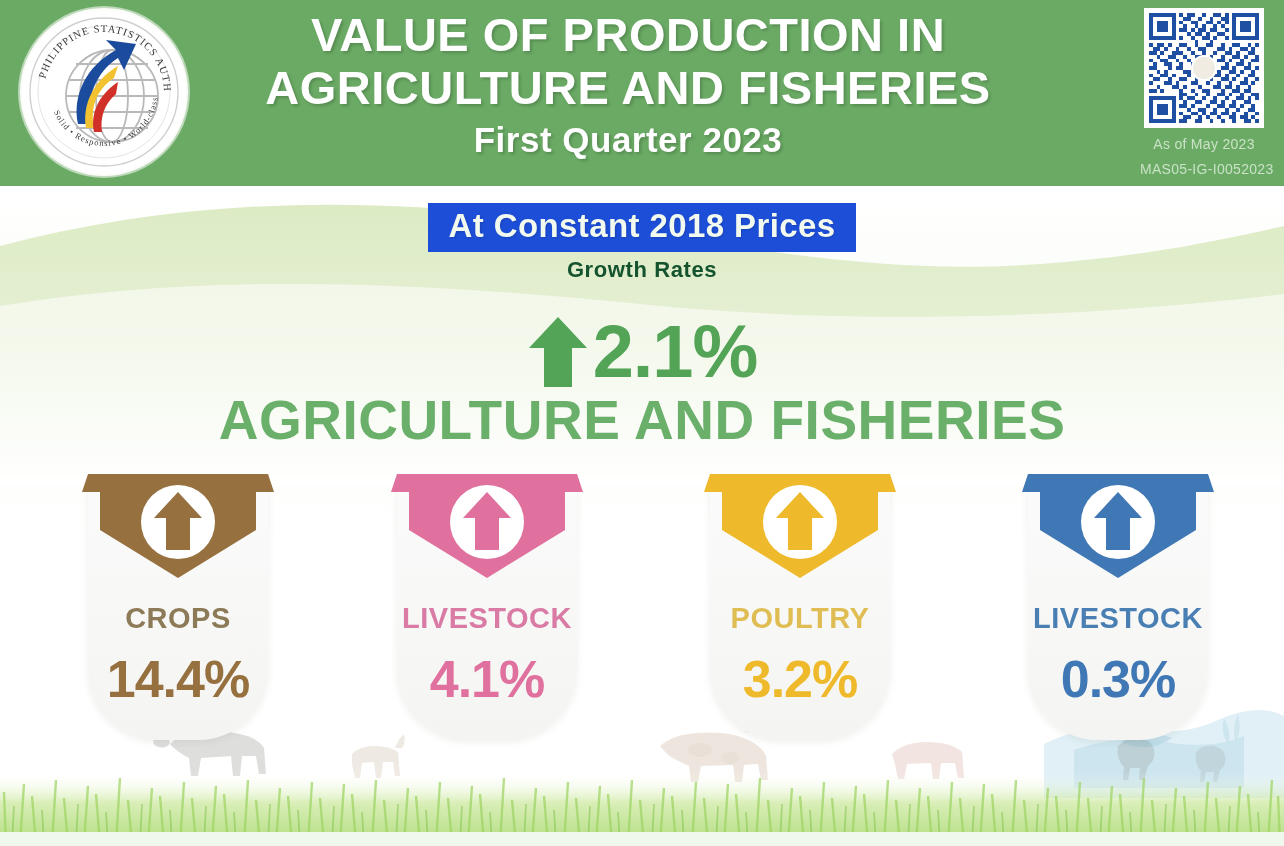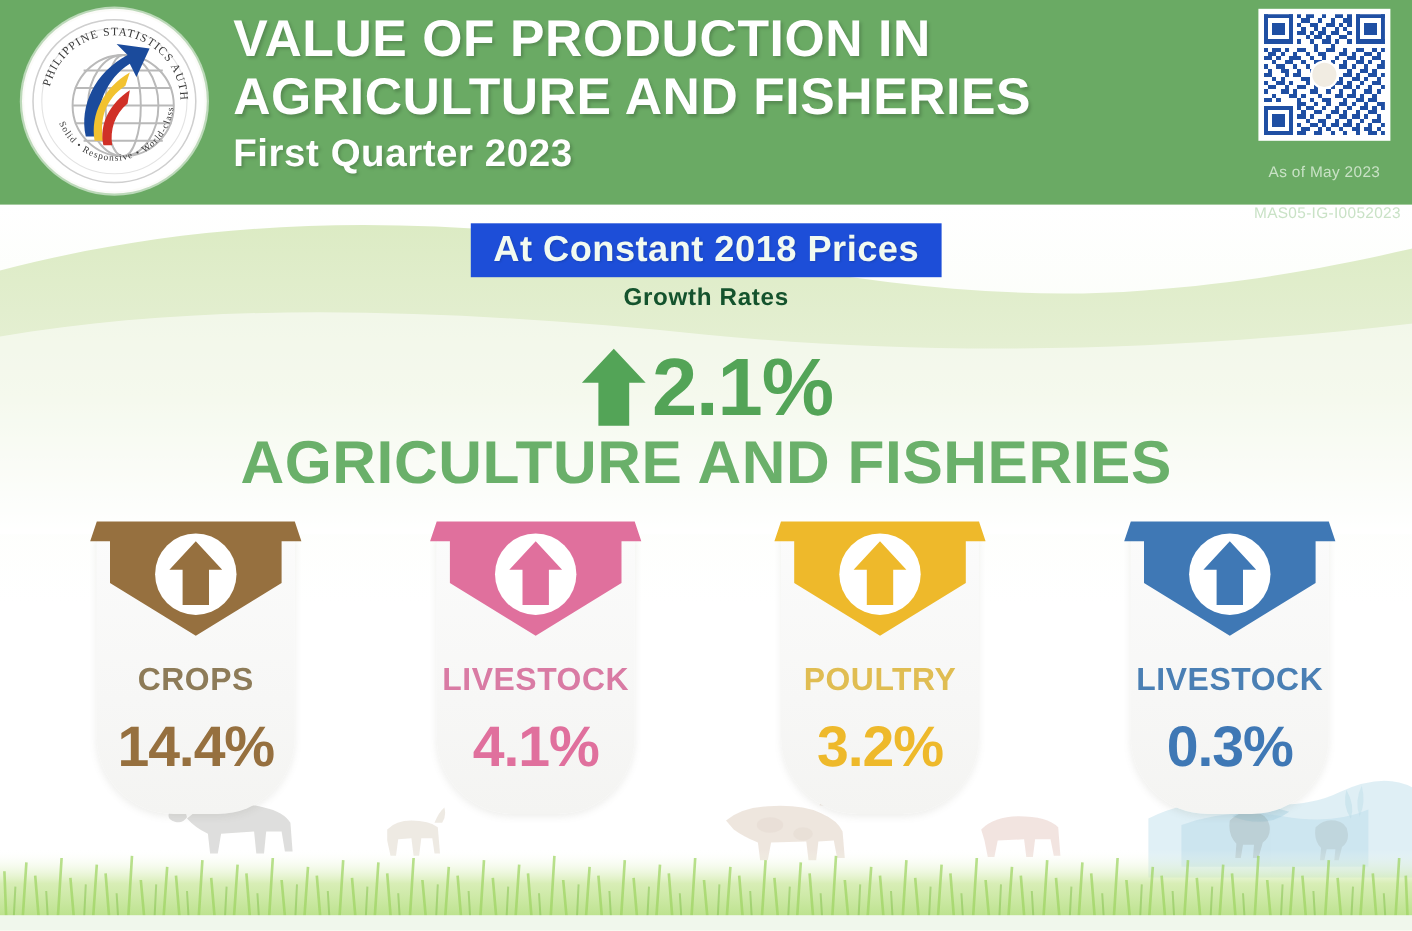--- a/index.html
+++ b/index.html
@@ -30,23 +30,23 @@
     position:absolute; left:20px; top:8px;
     width:168px; height:168px;
     border-radius:50%;
     background:#fbfbf8;
     box-shadow:0 0 0 2px rgba(255,255,255,.55);
     overflow:hidden;
   }
   .logo svg{ display:block; width:168px; height:168px; }
 
   .header-titles{
-    position:absolute; left:212px; top:8px;
+    position:absolute; left:178px; top:8px;
     width:900px; height:170px;
-    text-align:left;
+    text-align:center;
   }
   .title-line{
     color:#ffffff;
     font-weight:bold;
     font-size:47px;
     line-height:53px;
     letter-spacing:.5px;
     text-shadow:2px 2px 3px rgba(0,0,0,.18);
     white-space:nowrap;
   }
@@ -75,21 +75,21 @@
   .qr-frame svg{ display:block; width:110px; height:110px; }
   .qr-center{
     position:absolute; left:50%; top:50%;
     transform:translate(-50%,-50%);
     width:26px; height:26px;
     border-radius:50%;
     background:#f1ece2;
     border:2px solid #ffffff;
   }
   .qr-cap{
-    margin-top:20px;
+    margin-top:8px;
     color:#c9e2c6;
     font-size:14px;
     line-height:17px;
     font-weight:500;
     letter-spacing:.3px;
     white-space:nowrap;
   }
 
   
   .scene{

